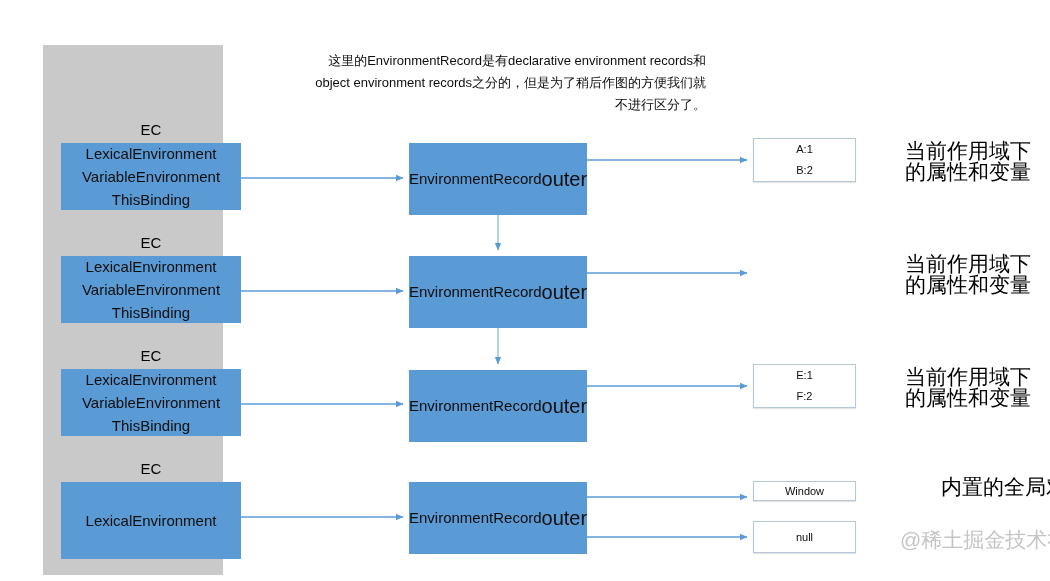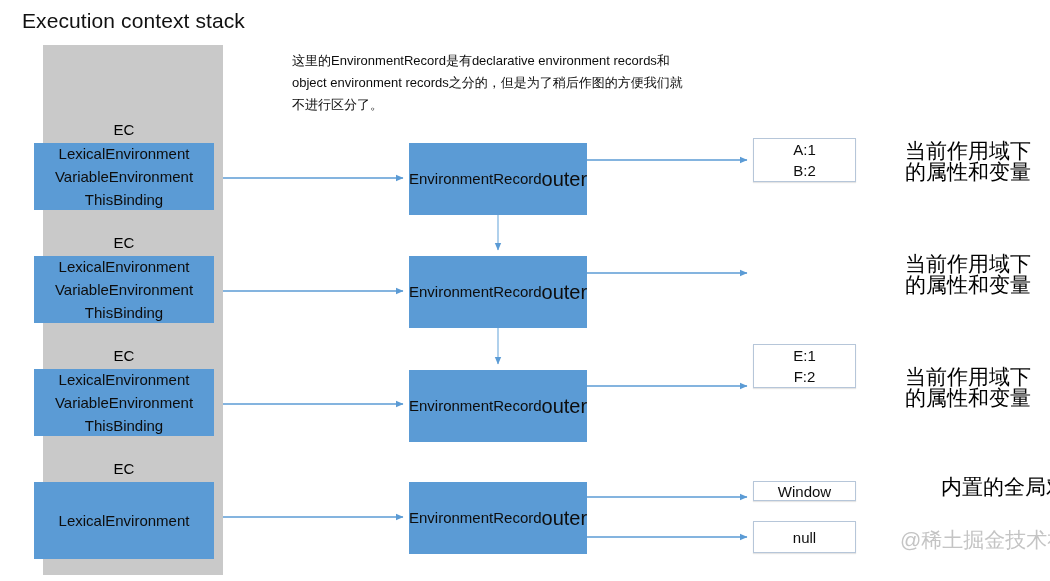--- a/index.html
+++ b/index.html
@@ -37,21 +37,21 @@
     left: 43px;
     top: 45px;
     width: 180px;
     height: 530px;
     background: #c9c9c9;
   }
 
   
   .ec-frame {
     position: absolute;
-    left: 34px;
+    left: 61px;
     width: 180px;
   }
   .ec-label {
     position: absolute;
     left: 0;
     top: 0;
     width: 180px;
     text-align: center;
     font-size: 15px;
     line-height: 19px;
@@ -110,44 +110,44 @@
     background: #ffffff;
     border: 1px solid #b6c6d9;
     box-sizing: border-box;
     display: flex;
     flex-direction: column;
     align-items: center;
     justify-content: center;
     box-shadow: 0 1px 1px rgba(0,0,0,0.10);
   }
   .value-box .vrow {
-    font-size: 15px;
+    font-size: 11px;
     line-height: 21px;
     color: #0d0d0d;
     text-align: center;
     white-space: nowrap;
   }
 
   
   .caption {
     position: absolute;
     left: 905px;
     font-size: 21px;
     line-height: 21px;
     color: #000000;
     white-space: nowrap;
   }
 
   
   #annotation {
     position: absolute;
-    left: 292px;
+    left: 306px;
     top: 50px;
     width: 400px;
-    text-align: left;
+    text-align: right;
     font-size: 13px;
     line-height: 22px;
     color: #0d0d0d;
   }
 
   
   #watermark {
     position: absolute;
     left: 900px;
     top: 526px;
@@ -164,21 +164,20 @@
     width: 1050px;
     height: 581px;
     pointer-events: none;
   }
 </style>
 </head>
 <body>
 
 <div id="canvas">
 
-  <div id="page-title">Execution context stack</div>
 
   <div id="stack-column"></div>
 
   <div class="ec-frame" style="top:120px;height:90px;">
     <div class="ec-label">EC</div>
     <div class="ec-body" style="top:23px;height:67px;">
       <div class="row">LexicalEnvironment</div>
       <div class="row">VariableEnvironment</div>
       <div class="row">ThisBinding</div>
     </div>
@@ -225,21 +224,21 @@
   </div>
   <div class="er-box" style="top:482px;">
     <div class="er-title">EnvironmentRecord</div>
     <div class="er-outer">outer</div>
   </div>
 
   <div class="value-box" style="top:138px;height:44px;">
     <div class="vrow">A:1</div>
     <div class="vrow">B:2</div>
   </div>
-  <div class="value-box" style="top:344px;height:44px;">
+  <div class="value-box" style="top:364px;height:44px;">
     <div class="vrow">E:1</div>
     <div class="vrow">F:2</div>
   </div>
   <div class="value-box" style="top:481px;height:20px;">
     <div class="vrow">Window</div>
   </div>
   <div class="value-box" style="top:521px;height:32px;">
     <div class="vrow">null</div>
   </div>
 

